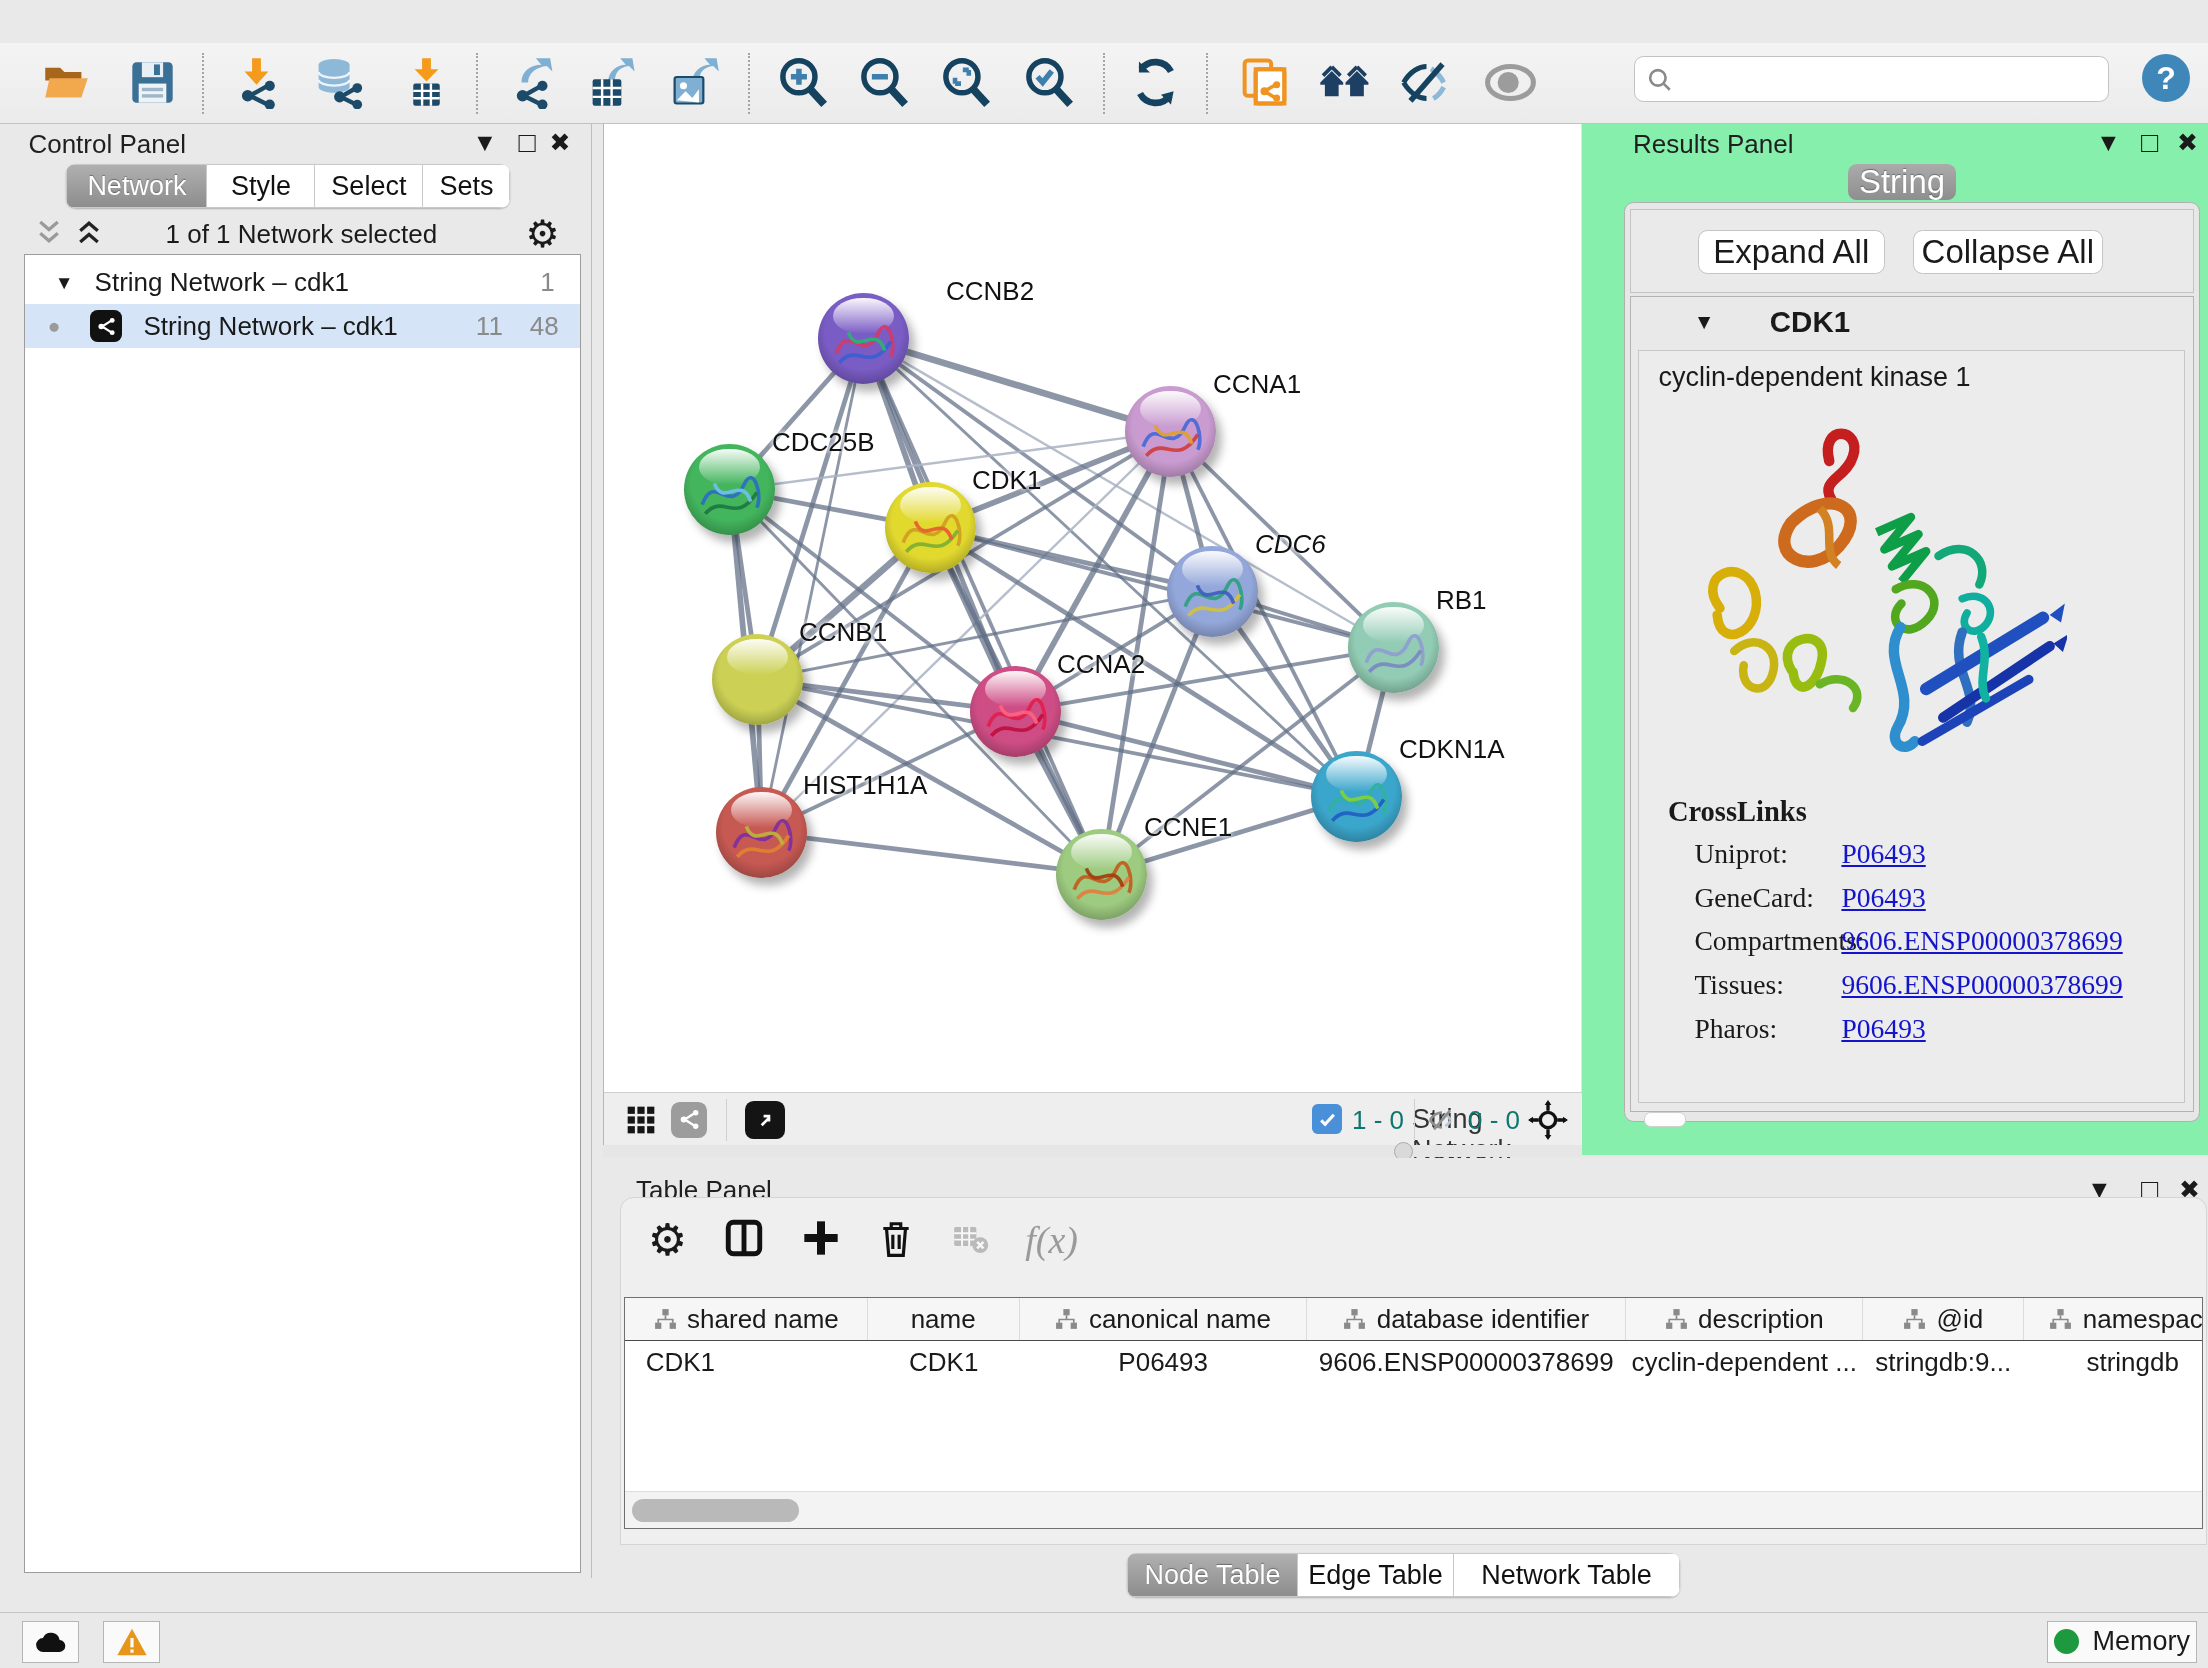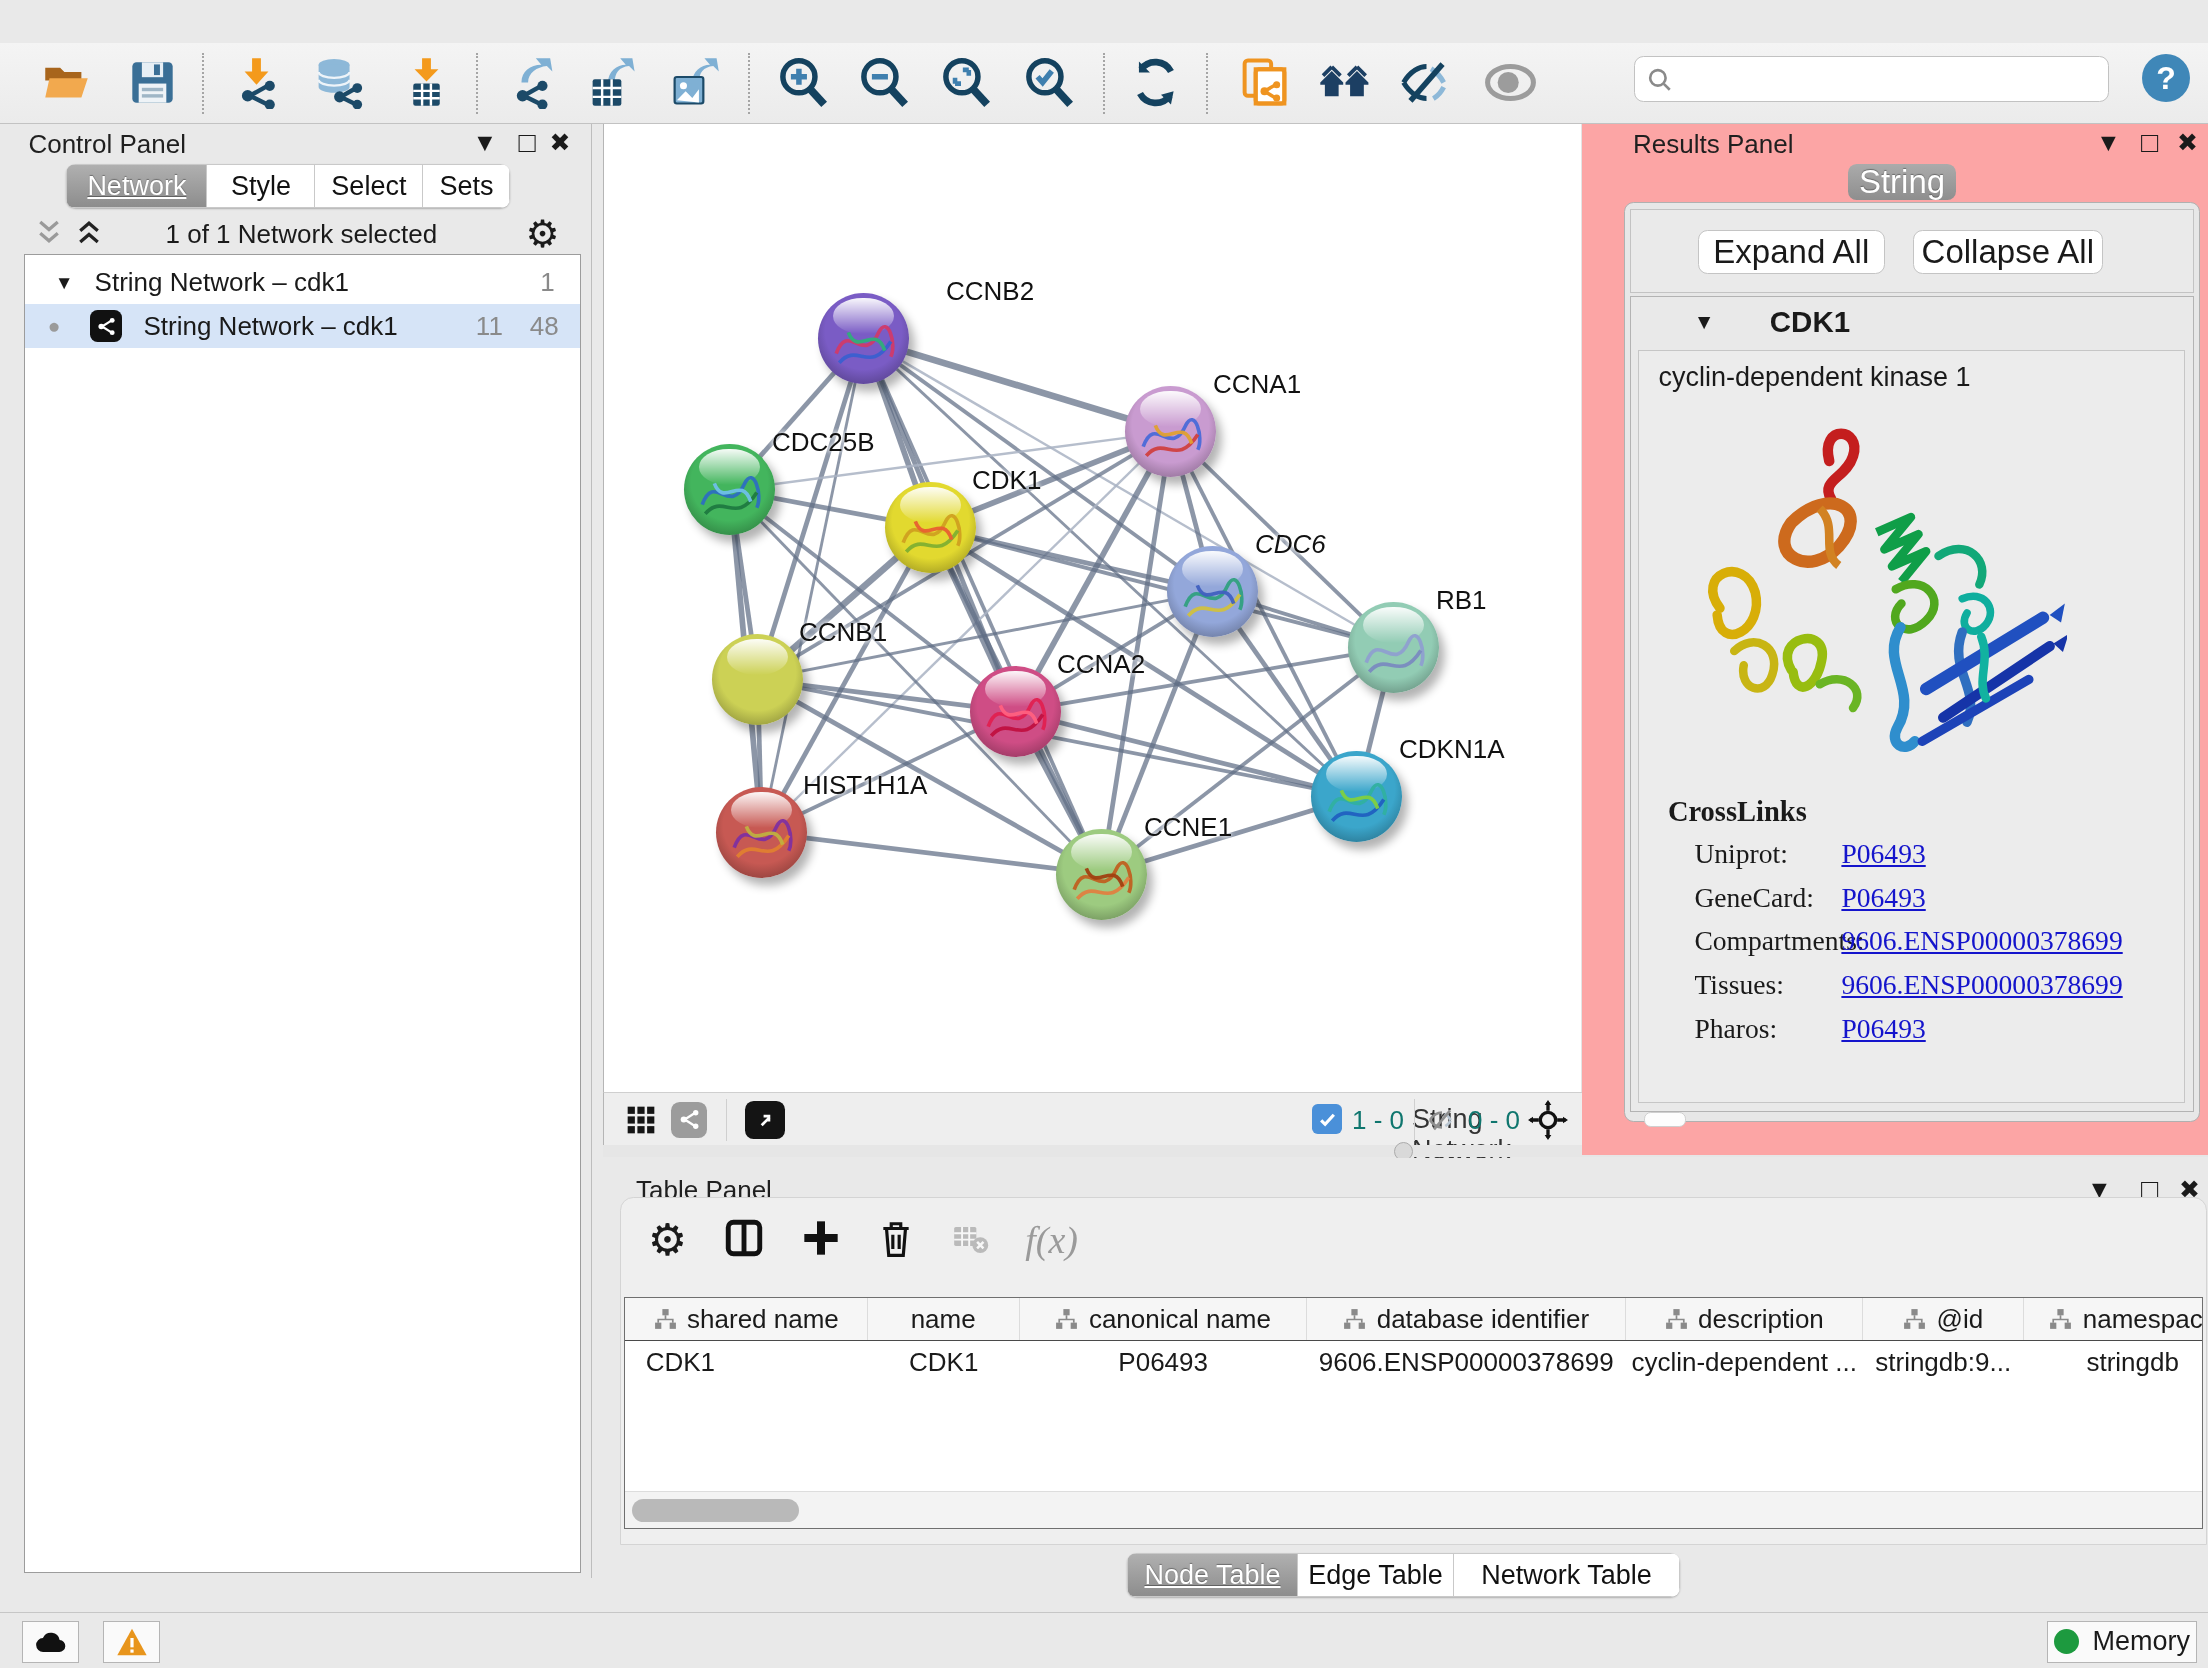--- a/index.html
+++ b/index.html
@@ -24,21 +24,21 @@
         background:#3f87b8;color:#fff;font-weight:bold;font-size:32px;display:flex;
         align-items:center;justify-content:center;}
   
   .ptitle{font-size:26px;color:#1f1f1f;}
   .picon{font-size:25px;color:#1a1a1a;cursor:default;}
   .seg{display:flex;border-radius:9.5px;overflow:hidden;box-shadow:0 1px 1.9px rgba(0,0,0,.25);}
   .seg .tb{height:42px;display:flex;align-items:center;justify-content:center;font-size:27px;
            background:#fff;border:1px solid #c9c9c9;border-left:none;color:#111;}
   .seg .tb:first-child{border-left:1px solid #c9c9c9;}
   .seg .tb.on{background:linear-gradient(#b0b0b0,#8d8d8d);color:#fff;
-              text-shadow:0 -1px 1px rgba(0,0,0,.35);text-decoration:underline;}
+              text-shadow:0 -1px 1px rgba(0,0,0,.35);}
   
   .cpanel{left:11.4px;top:124px;width:580px;height:1454px;background:#e9e9e9;border-right:1px solid #bdbdbd;}
   .treebox{position:absolute;left:12.4px;top:130px;width:555px;height:1317px;background:#fff;
            border:1.9px solid #9c9c9c;}
   .trow{position:absolute;left:0;width:100%;height:44px;display:flex;align-items:center;font-size:26px;}
   .trow .cnt{color:#8a8a8a;}
   .sel{background:#d6e4f7;}
   .badge{width:32px;height:32px;border-radius:7.6px;background:#111;display:flex;align-items:center;justify-content:center;}
   
   .canvas{left:603px;top:124px;width:978px;height:968px;background:#fff;overflow:hidden;
@@ -49,21 +49,21 @@
         background:linear-gradient(rgba(255,255,255,.95),rgba(255,255,255,0));}
   .node svg{position:absolute;left:0;top:0;}
   .nlabel{position:absolute;font-size:26px;color:#111;text-shadow:0 0 4.8px #fff,0 0 4.8px #fff;white-space:nowrap;}
   .netbar{left:603px;top:1092px;width:978px;height:53px;background:#eeeeee;border-top:1px solid #cfcfcf;
           border-left:1px solid #b5b5b5;}
   .nb-title{position:absolute;left:808px;top:11.4px;font-size:27px;color:#333;}
   .nb-num{color:#0f766e;font-size:26px;}
   .splitV{background:#e4e4e4;}
   .dot{position:absolute;width:17px;height:17px;border-radius:50%;background:#d9d9d9;border:1px solid #ababab;}
   
-  .rpanel{left:1582px;top:124px;width:627px;height:1031px;background:#fca5a5;}
+  .rpanel{left:1582px;top:124px;width:627px;height:1031px;background:#86efac;}
   .rcard{position:absolute;left:42px;top:78px;width:574px;height:918px;background:#e7e7e7;
          border:1px solid #b0b0b0;border-radius:9.5px;}
   .rtab{position:absolute;left:266px;top:40px;width:108px;height:36px;border-radius:8.6px;
         background:linear-gradient(#ababab,#8e8e8e);color:#fff;font-size:33px;display:flex;
         align-items:center;justify-content:center;text-shadow:0 -1px 1px rgba(0,0,0,.35);z-index:3;}
   .rbtn{height:42px;background:#fff;border:1px solid #c4c4c4;border-radius:9.5px;font-size:33px;
         display:flex;align-items:center;justify-content:center;}
   .serif{font-family:"Liberation Serif",serif;}
   .xlink{color:#1414cc;text-decoration:underline;}
   

